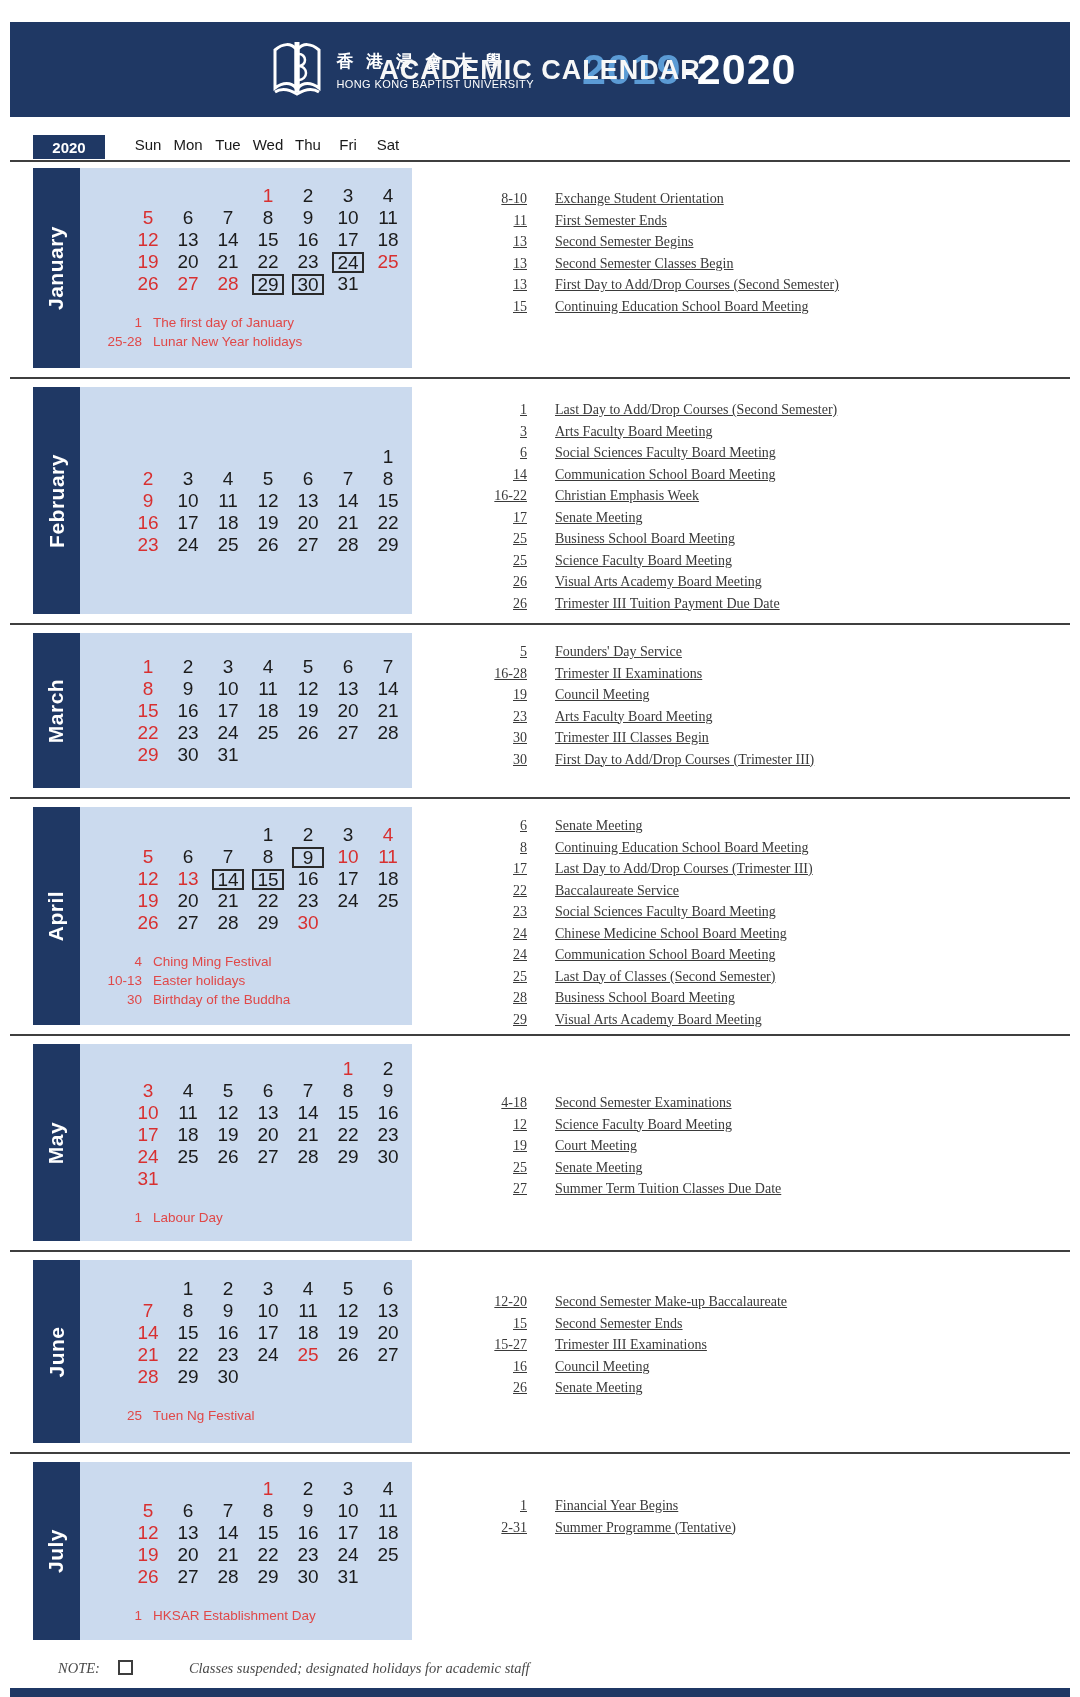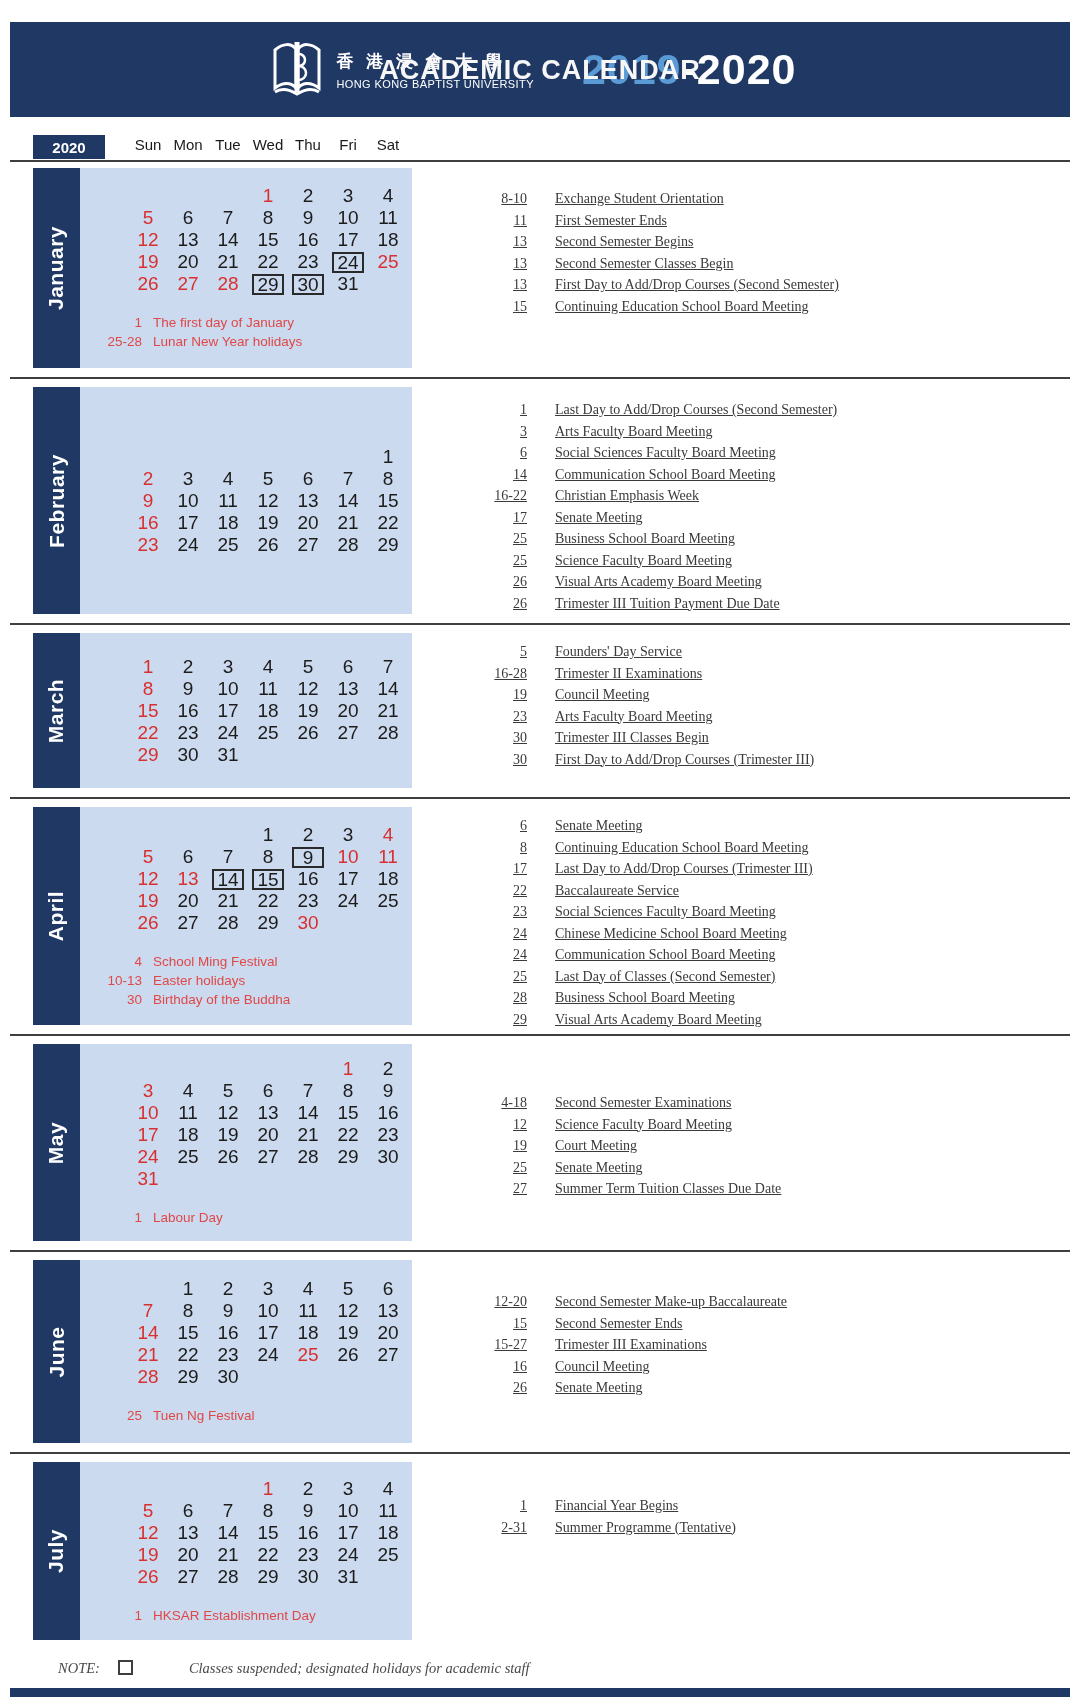--- a/index.html
+++ b/index.html
@@ -414,21 +414,21 @@
               <div class="day-cell"><span>28</span></div>
               <div class="day-cell"><span>29</span></div>
               <div class="day-cell"><span class="red">30</span></div>
               <div class="day-cell"></div>
               <div class="day-cell"></div>
             </div>
           </div>
           <div class="cal-notes">
             <div class="note-row">
               <span class="note-date">4</span>
-              <span class="note-text">School Ming Festival</span>
+              <span class="note-text">Ching Ming Festival</span>
             </div>
             <div class="note-row">
               <span class="note-date">10-13</span>
               <span class="note-text">Easter holidays</span>
             </div>
             <div class="note-row">
               <span class="note-date">30</span>
               <span class="note-text">Birthday of the Buddha</span>
             </div>
           </div>

